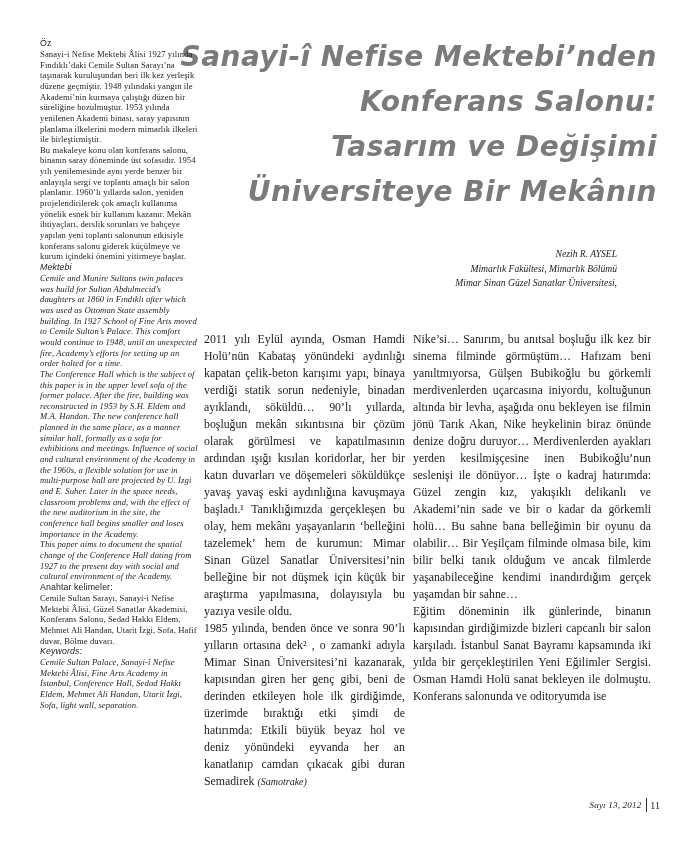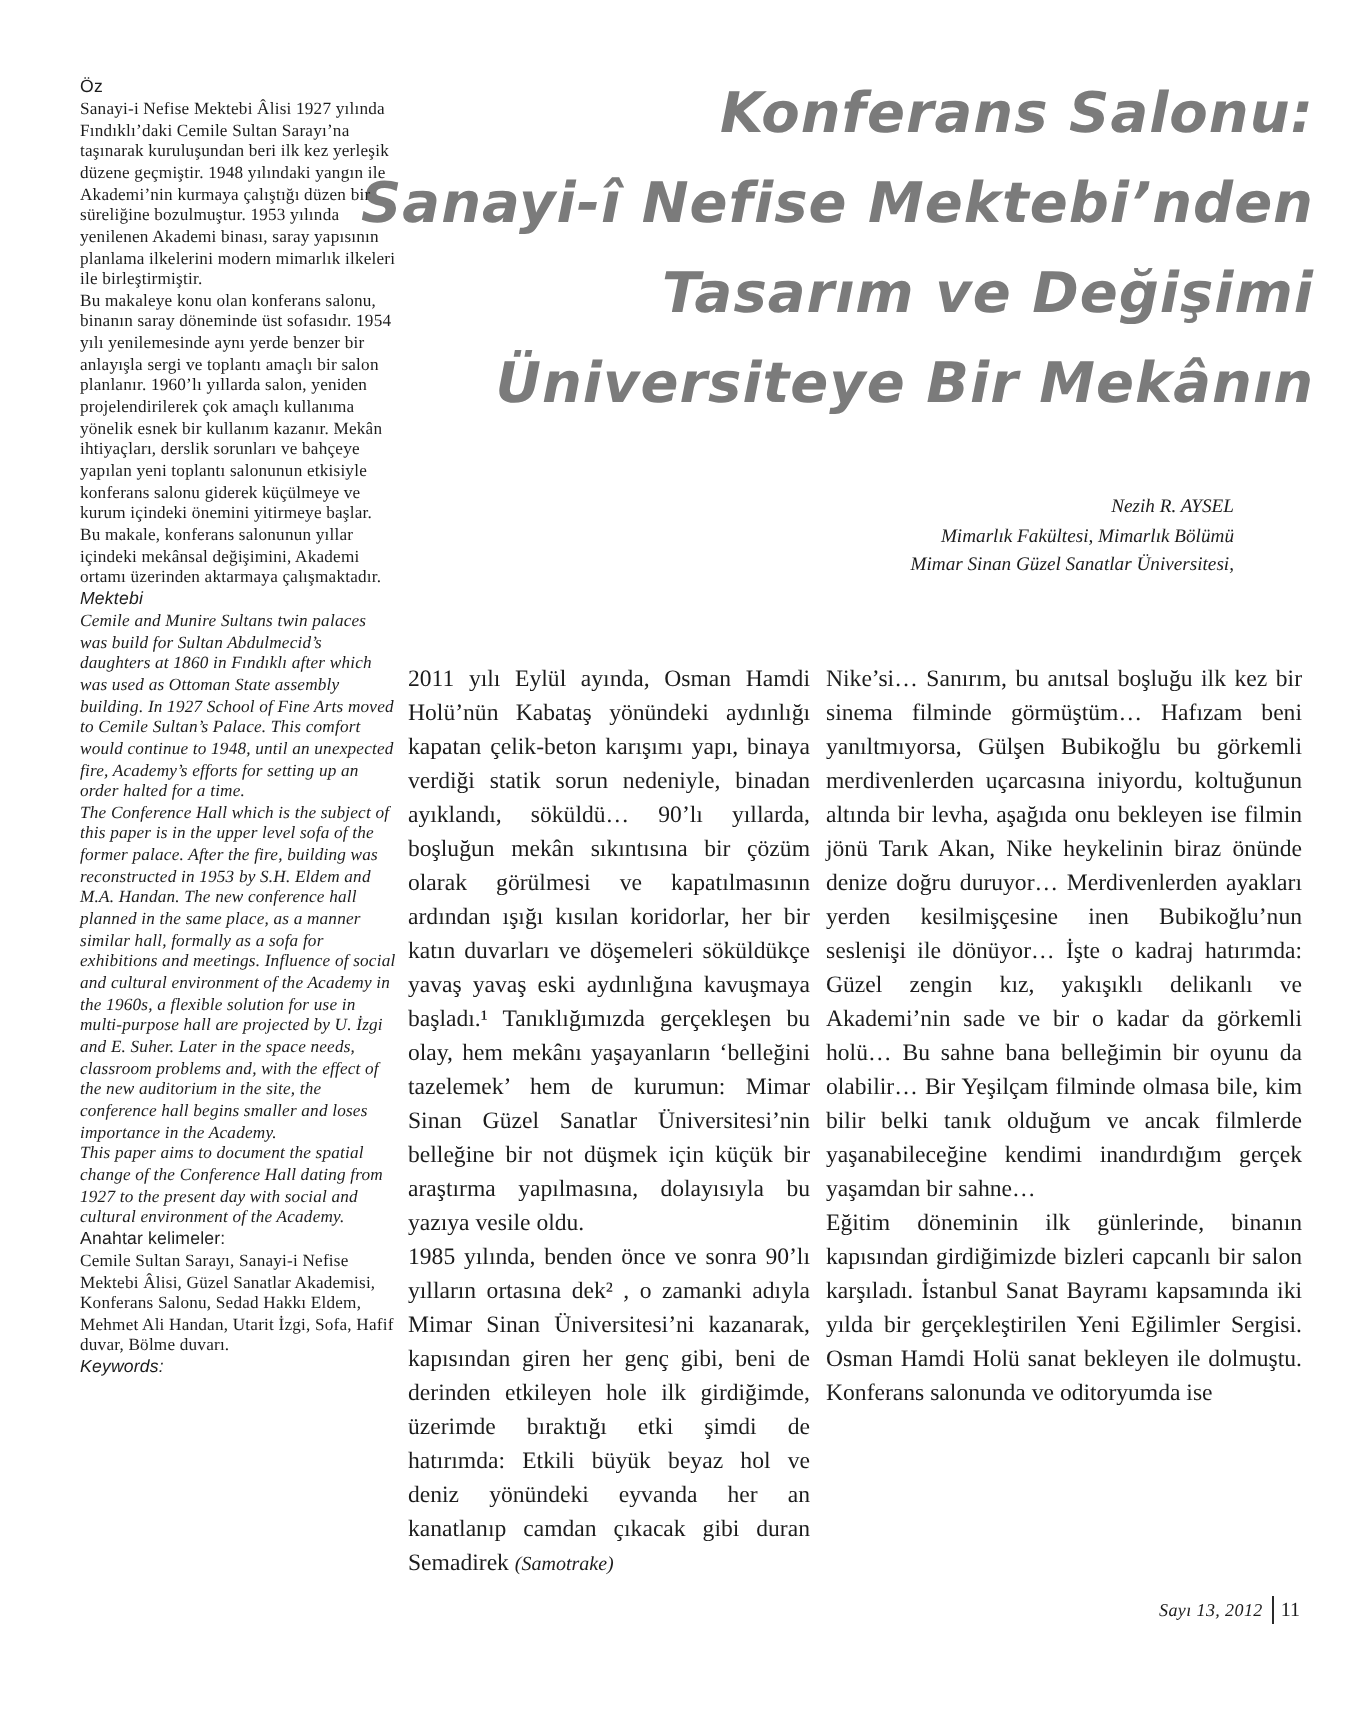--- a/index.html
+++ b/index.html
@@ -52,58 +52,58 @@
     font-size:11.8px; line-height:17px;
     text-align:justify;
   }
   .bodycol p { margin:0; }
   #col1 { left:204px; width:201px; }
   #col2 { left:413px; width:238px; }
   .note { font-size:10px; font-style:italic; }
 
   
   .footer {
-    position:absolute; top:798px; right:29px;
+    position:absolute; top:798px; right:19px;
     display:flex; align-items:center;
   }
   .footer .issue { font-style:italic; font-size:9px; letter-spacing:0.2px; }
   .footer .divider { width:1px; height:14px; background:#2a2a2a; margin:0 3px 0 5px; }
   .footer .page-num { font-size:10px; }
 </style>
 </head>
 <body>
 
 <div class="title-block" style="color: rgb(123, 123, 123);">
+  <div>Sanayi-î Nefise Mektebi’nden</div>
   <div>Konferans Salonu:</div>
-  <div>Sanayi-î Nefise Mektebi’nden</div>
   <div>Tasarım ve Değişimi</div>
   <div>Üniversiteye Bir Mekânın</div>
 </div>
 
 <div class="author-block">
   <div>Nezih R. AYSEL</div>
   <div>Mimarlık Fakültesi, Mimarlık Bölümü</div>
   <div>Mimar Sinan Güzel Sanatlar Üniversitesi,</div>
 </div>
 
 <div class="sidebar">
   <p class="sb-heading">Öz</p>
   <p>Sanayi-i Nefise Mektebi Âlisi 1927 yılında Fındıklı’daki Cemile Sultan Sarayı’na taşınarak kuruluşundan beri ilk kez yerleşik düzene geçmiştir. 1948 yılındaki yangın ile Akademi’nin kurmaya çalıştığı düzen bir süreliğine bozulmuştur. 1953 yılında yenilenen Akademi binası, saray yapısının planlama ilkelerini modern mimarlık ilkeleri ile birleştirmiştir.</p>
   <p>Bu makaleye konu olan konferans salonu, binanın saray döneminde üst sofasıdır. 1954 yılı yenilemesinde aynı yerde benzer bir anlayışla sergi ve toplantı amaçlı bir salon planlanır. 1960’lı yıllarda salon, yeniden projelendirilerek çok amaçlı kullanıma yönelik esnek bir kullanım kazanır. Mekân ihtiyaçları, derslik sorunları ve bahçeye yapılan yeni toplantı salonunun etkisiyle konferans salonu giderek küçülmeye ve kurum içindeki önemini yitirmeye başlar.</p>
-  <p>Bu makale, konferans salonunun yıllar içindeki mekânsal değişimini, Akademi ortamı üzerinden aktarmaya çalışmaktadır.</p>
 
   <p class="sb-heading it">Mektebi</p>
   <p class="sb-italic">Cemile and Munire Sultans twin palaces was build for Sultan Abdulmecid’s daughters at 1860 in Fındıklı after which was used as Ottoman State assembly building. In 1927 School of Fine Arts moved to Cemile Sultan’s Palace. This comfort would continue to 1948, until an unexpected fire, Academy’s efforts for setting up an order halted for a time.</p>
   <p class="sb-italic">The Conference Hall which is the subject of this paper is in the upper level sofa of the former palace. After the fire, building was reconstructed in 1953 by S.H. Eldem and M.A. Handan. The new conference hall planned in the same place, as a manner similar hall, formally as a sofa for exhibitions and meetings. Influence of social and cultural environment of the Academy in the 1960s, a flexible solution for use in multi-purpose hall are projected by U. İzgi and E. Suher. Later in the space needs, classroom problems and, with the effect of the new auditorium in the site, the conference hall begins smaller and loses importance in the Academy.</p>
   <p class="sb-italic">This paper aims to document the spatial change of the Conference Hall dating from 1927 to the present day with social and cultural environment of the Academy.</p>
 
   <p class="sb-heading">Anahtar kelimeler:</p>
   <p>Cemile Sultan Sarayı, Sanayi-i Nefise Mektebi Âlisi, Güzel Sanatlar Akademisi, Konferans Salonu, Sedad Hakkı Eldem, Mehmet Ali Handan, Utarit İzgi, Sofa, Hafif duvar, Bölme duvarı.</p>
 
   <p class="sb-heading it">Keywords:</p>
+  <p class="sb-italic">Cemile Sultan Palace, Sanayi-î Nefise Mektebi Âlisi, Fine Arts Academy in İstanbul, Conference Hall, Sedad Hakkı Eldem, Mehmet Ali Handan, Utarit İzgi, Sofa, light wall, separation.</p>
 </div>
 
 <div class="bodycol" id="col1">
   <p>2011 yılı Eylül ayında, Osman Hamdi Holü’nün Kabataş yönündeki aydınlığı kapatan çelik-beton karışımı yapı, binaya verdiği statik sorun nedeniyle, binadan ayıklandı, söküldü… 90’lı yıllarda, boşluğun mekân sıkıntısına bir çözüm olarak görülmesi ve kapatılmasının ardından ışığı kısılan koridorlar, her bir katın duvarları ve döşemeleri söküldükçe yavaş yavaş eski aydınlığına kavuşmaya başladı.¹ Tanıklığımızda gerçekleşen bu olay, hem mekânı yaşayanların ‘belleğini tazelemek’ hem de kurumun: Mimar Sinan Güzel Sanatlar Üniversitesi’nin belleğine bir not düşmek için küçük bir araştırma yapılmasına, dolayısıyla bu yazıya vesile oldu.</p>
   <p><span>1985 yılında, benden önce ve sonra 90’lı yılların ortasına dek² , o zamanki adıyla Mimar Sinan Üniversitesi’ni kazanarak, kapısından giren her genç gibi, beni de derinden etkileyen hole ilk girdiğimde, üzerimde bıraktığı etki şimdi de hatırımda: Etkili büyük beyaz hol ve deniz yönündeki eyvanda her an kanatlanıp camdan çıkacak gibi duran Semadirek</span> <span class="note">(Samotrake)</span></p>
 </div>
 
 <div class="bodycol" id="col2">
   <p>Nike’si… Sanırım, bu anıtsal boşluğu ilk kez bir sinema filminde görmüştüm… Hafızam beni yanıltmıyorsa, Gülşen Bubikoğlu bu görkemli merdivenlerden uçarcasına iniyordu, koltuğunun altında bir levha, aşağıda onu bekleyen ise filmin jönü Tarık Akan, Nike heykelinin biraz önünde denize doğru duruyor… Merdivenlerden ayakları yerden kesilmişçesine inen Bubikoğlu’nun seslenişi ile dönüyor… İşte o kadraj hatırımda: Güzel zengin kız, yakışıklı delikanlı ve Akademi’nin sade ve bir o kadar da görkemli holü… Bu sahne bana belleğimin bir oyunu da olabilir… Bir Yeşilçam filminde olmasa bile, kim bilir belki tanık olduğum ve ancak filmlerde yaşanabileceğine kendimi inandırdığım gerçek yaşamdan bir sahne…</p>
   <p>Eğitim döneminin ilk günlerinde, binanın kapısından girdiğimizde bizleri capcanlı bir salon karşıladı. İstanbul Sanat Bayramı kapsamında iki yılda bir gerçekleştirilen Yeni Eğilimler Sergisi. Osman Hamdi Holü sanat bekleyen ile dolmuştu. Konferans salonunda ve oditoryumda ise</p>

